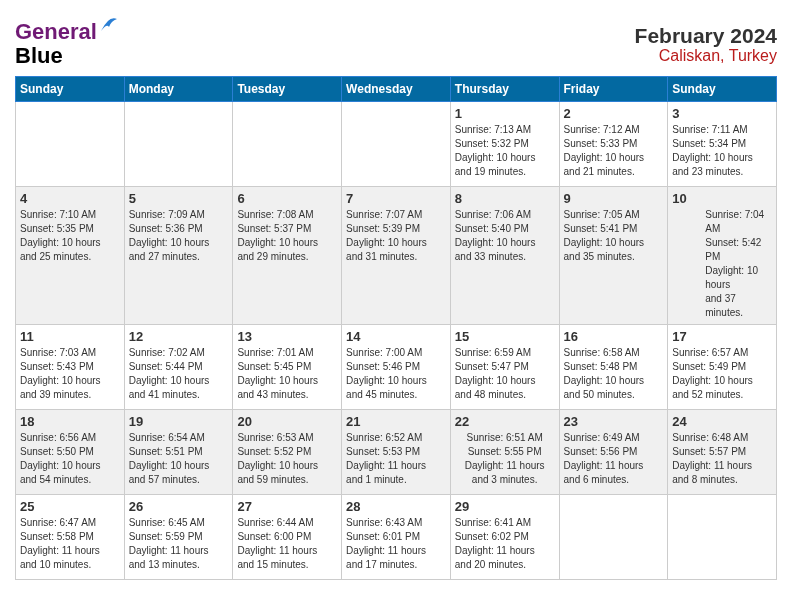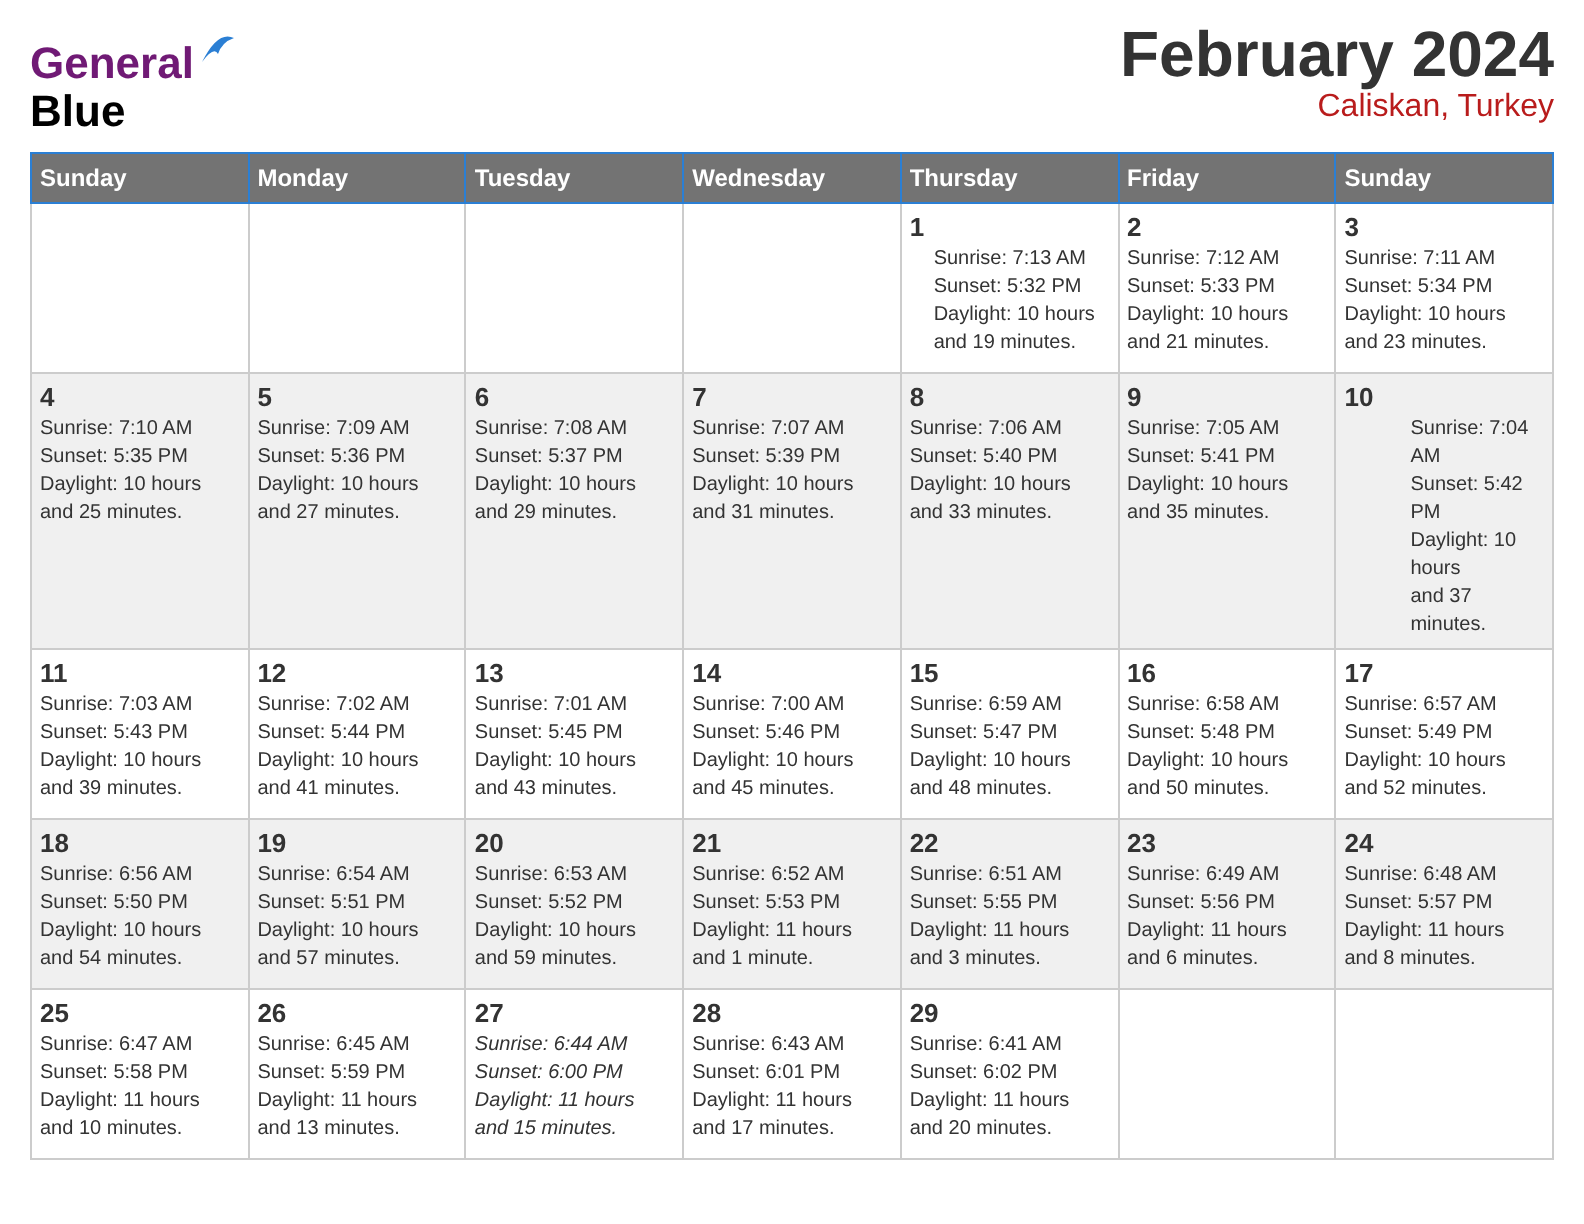--- a/index.html
+++ b/index.html
@@ -31,37 +31,38 @@
     .logo-icon {
       width: 20px;
       height: 28px;
       margin-left: 2px;
       margin-top: -4px;
     }
     .title-block {
       text-align: right;
     }
     .title-block h1 {
-      font-size: 32px;
+      font-size: 21px;
       font-weight: bold;
       color: #333;
       line-height: 1.1;
+      margin-top: 14px;
     }
     .title-block h2 {
       font-size: 16px;
       font-weight: normal;
       color: #b91c1c;
     }
     table {
       width: 100%;
       border-collapse: collapse;
       table-layout: fixed;
     }
     thead tr th {
-      background-color: #737373;
+      background-color: #0369a1;
       color: #fff;
       font-size: 12px;
       font-weight: bold;
       padding: 5px 4px;
       text-align: left;
       border: 1px solid #2b7fd4;
     }
     tbody tr td {
       border: 1px solid #ccc;
       vertical-align: top;
@@ -123,21 +124,21 @@
       </tr>
   </thead>
   <tbody id="calendar-body">
   <tr>
         <td class="empty-cell"></td>
         <td class="empty-cell"></td>
         <td class="empty-cell"></td>
         <td class="empty-cell"></td>
         <td>
           <div class="day-num">1</div>
-          <div class="cell-info" style="white-space: pre-line; margin-left: 12px;">Sunrise: 7:13 AM
+          <div class="cell-info" style="white-space: pre-line;">Sunrise: 7:13 AM
 Sunset: 5:32 PM
 Daylight: 10 hours
 and 19 minutes.</div>
         </td>
         <td>
           <div class="day-num">2</div>
           <div class="cell-info" style="white-space: pre-line;">Sunrise: 7:12 AM
 Sunset: 5:33 PM
 Daylight: 10 hours
 and 21 minutes.</div>
@@ -276,21 +277,21 @@
         </td>
         <td>
           <div class="day-num">21</div>
           <div class="cell-info" style="white-space: pre-line;">Sunrise: 6:52 AM
 Sunset: 5:53 PM
 Daylight: 11 hours
 and 1 minute.</div>
         </td>
         <td>
           <div class="day-num">22</div>
-          <div class="cell-info" style="white-space: pre-line;">Sunrise: 6:51 AM
+          <div class="cell-info" style="white-space: pre-line; text-align: center;">Sunrise: 6:51 AM
 Sunset: 5:55 PM
 Daylight: 11 hours
 and 3 minutes.</div>
         </td>
         <td>
           <div class="day-num">23</div>
           <div class="cell-info" style="white-space: pre-line;">Sunrise: 6:49 AM
 Sunset: 5:56 PM
 Daylight: 11 hours
 and 6 minutes.</div>
@@ -313,21 +314,21 @@
         </td>
         <td>
           <div class="day-num">26</div>
           <div class="cell-info" style="white-space: pre-line;">Sunrise: 6:45 AM
 Sunset: 5:59 PM
 Daylight: 11 hours
 and 13 minutes.</div>
         </td>
         <td>
           <div class="day-num">27</div>
-          <div class="cell-info" style="white-space: pre-line; font-style: italic;">Sunrise: 6:44 AM
+          <div class="cell-info" style="white-space: pre-line;">Sunrise: 6:44 AM
 Sunset: 6:00 PM
 Daylight: 11 hours
 and 15 minutes.</div>
         </td>
         <td>
           <div class="day-num">28</div>
           <div class="cell-info" style="white-space: pre-line;">Sunrise: 6:43 AM
 Sunset: 6:01 PM
 Daylight: 11 hours
 and 17 minutes.</div>

